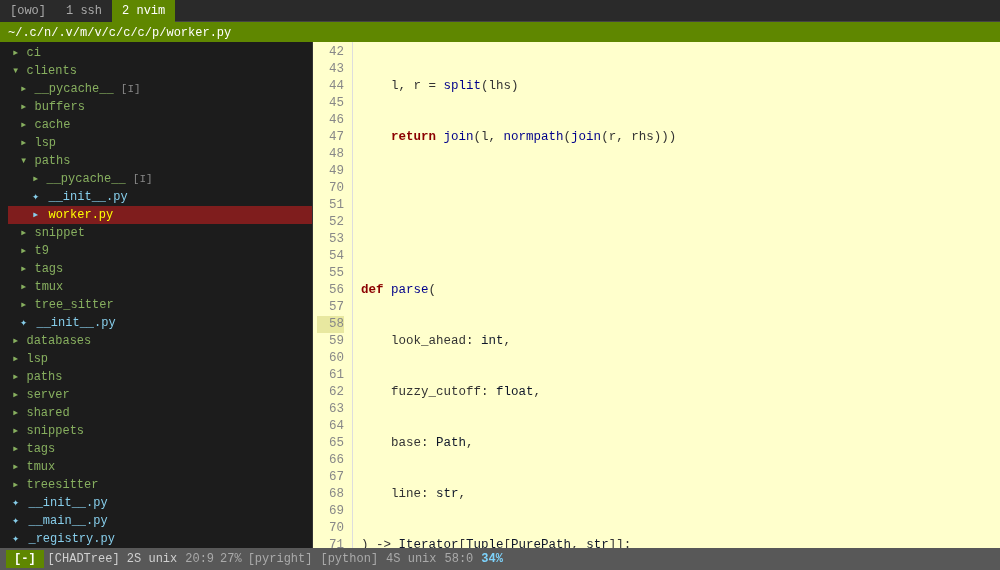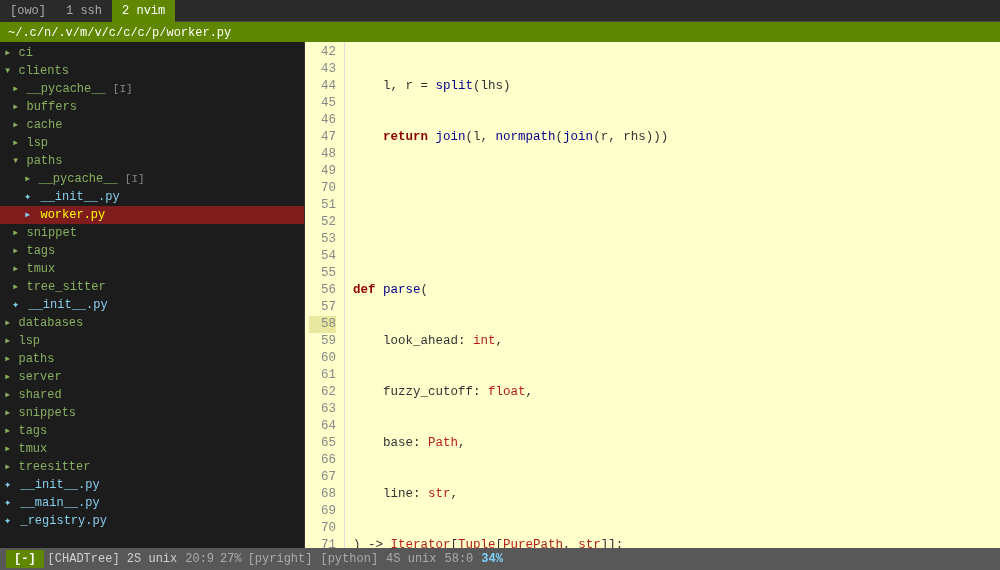--- a/index.html
+++ b/index.html
@@ -37,20 +37,21 @@
       padding: 2px 8px;
       font-size: 12px;
       height: 20px;
       display: flex;
       align-items: flex-end;
     }
     
     #main {
       display: flex;
       height: calc(570px - 22px - 20px - 22px);
+      margin-left: 8px;
     }
     
     #file-tree {
       width: 305px;
       background: #1c1c1c;
       overflow-y: auto;
       padding: 2px 0;
       border-right: 1px solid #333;
       color: #d0d0d0;
       font-size: 12px;
@@ -100,21 +101,21 @@
       flex: 1;
       padding: 2px 8px;
       overflow: hidden;
       white-space: pre;
       color: #333;
     }
     .line { display: block; height: 17px; }
     
     .kw { color: #8b0000; font-weight: bold; } 
     .fn { color: #00008b; }
-    .type-hint { color: #b91c1c; }
+    .type-hint { color: #0f172a; }
     .arrow { color: #333; }
     
     #status-bar {
       background: #585858;
       color: #fff;
       height: 22px;
       display: flex;
       align-items: center;
       padding: 0 6px;
       font-size: 12px;
@@ -188,20 +189,24 @@
       <span class="file-bullet">✦ </span>
       <span class="tree-file-init">__init__.py</span>
     </div>
     <div class="tree-item indent-2 selected">
       <span class="file-bullet">▸ </span>
       <span style="color:#ffff00;">worker.py</span>
     </div>
     <div class="tree-item indent-1">
       <span class="dir-bullet">▸ </span>
       <span class="tree-folder">snippet</span>
+    </div>
+    <div class="tree-item indent-1">
+      <span class="dir-bullet">▸ </span>
+      <span class="tree-folder">t9</span>
     </div>
     <div class="tree-item indent-1">
       <span class="dir-bullet">▸ </span>
       <span class="tree-folder">tags</span>
     </div>
     <div class="tree-item indent-1">
       <span class="dir-bullet">▸ </span>
       <span class="tree-folder">tmux</span>
     </div>
     <div class="tree-item indent-1">

